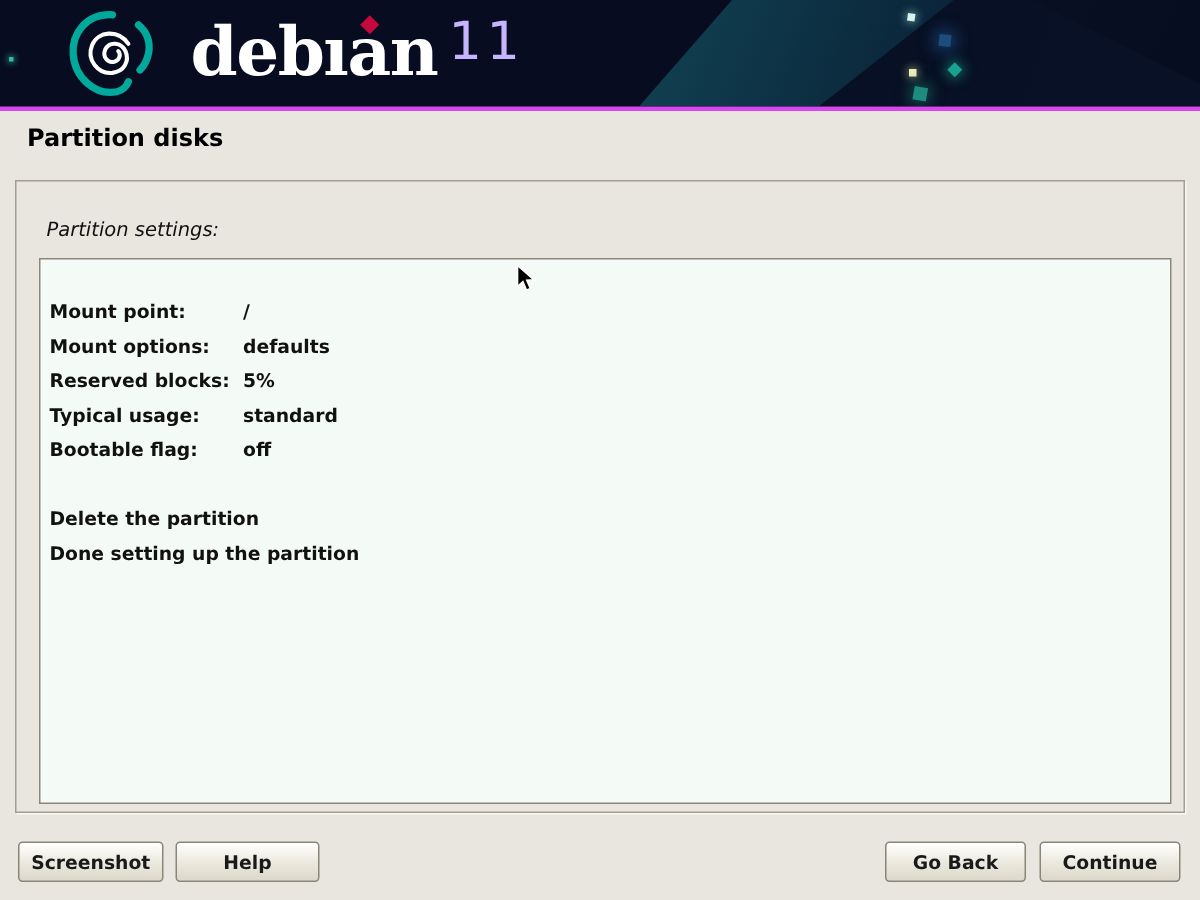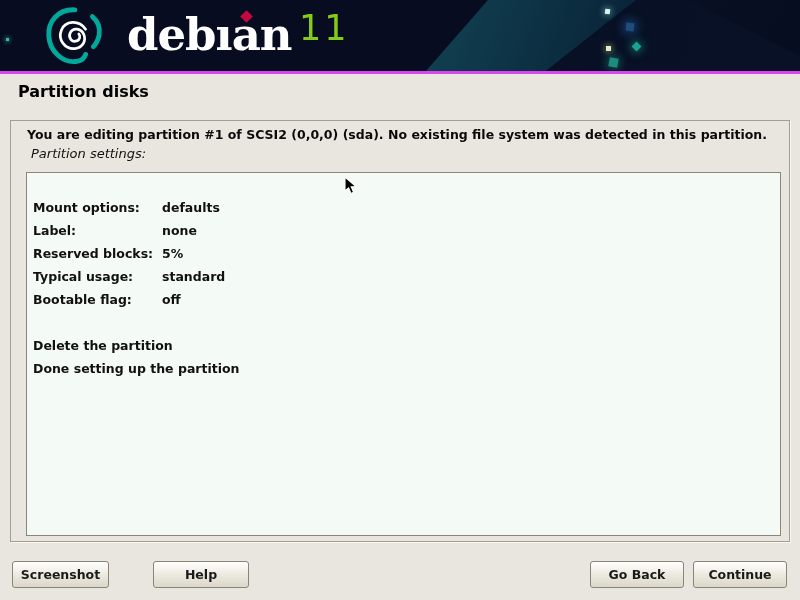--- a/index.html
+++ b/index.html
@@ -36,21 +36,21 @@
   .s6{left:6px;top:38px;width:3px;height:3px;background:#35b8a8;box-shadow:0 0 4px 1px rgba(53,184,168,.6);}
   .logo-swirl{position:absolute;left:42px;top:5px;}
   .logo-text{
     position:absolute;left:127px;top:7px;
     font-family:"DejaVu Serif",serif;font-weight:bold;
     font-size:45px;line-height:56px;color:#fff;letter-spacing:-1px;
   }
   .logo-version{
     position:absolute;left:299px;top:8px;
     font-family:"DejaVu Sans",sans-serif;font-weight:normal;
-    font-size:35px;line-height:40px;color:#84cc16;letter-spacing:3px;
+    font-size:35px;line-height:40px;color:#c4b5fd;letter-spacing:3px;
   }
   .logo-diamond{
     position:absolute;left:242px;top:12px;width:9px;height:9px;
     background:var(--debian_red,#c5093f);transform:rotate(45deg);
   }
   
   .page-title{
     position:absolute;left:18px;top:82px;
     font-size:16px;font-weight:bold;color:#000;
   }
@@ -88,21 +88,21 @@
     position:absolute;height:25px;border-radius:3px;
     border:1px solid var(--button_border,#8a8577);
     background:linear-gradient(180deg,#ffffff,#eceadf 50%,#dbd7ca);
     box-shadow:inset 0 1px 0 #fff;
     font-size:12.5px;font-weight:bold;color:#1a1a1a;
     display:flex;align-items:center;justify-content:center;
     font-family:"DejaVu Sans",sans-serif;
     text-align:center;
   }
   .btn-screenshot{left:12px;top:561px;width:95px;}
-  .btn-help{left:117px;top:561px;width:94px;margin-left:36px;}
+  .btn-help{left:117px;top:561px;width:94px;}
   .btn-goback{left:590px;top:561px;width:92px;}
   .btn-continue{left:693px;top:561px;width:92px;}
 </style>
 </head>
 <body>
 
 <div class="screen">
 
   <div class="header">
     <div class="hdr-shape teal"></div>
@@ -122,32 +122,31 @@
     </svg>
 
     <div class="logo-text">debıan</div>
     <div class="logo-diamond"></div>
     <div class="logo-version">11</div>
   </div>
 
   <div class="page-title">Partition disks</div>
 
   <div class="outer-frame">
-    <div class="info-msg">You are editing partition #1 of SCSI2 (0,0,0) (sda). No existing file system was detected in this partition.</div>
     <div class="info-sub">Partition settings:</div>
 
     <div class="list-box">
       <div class="row">
         <span class="lbl"></span><span class="val"></span>
       </div>
       <div class="row">
-        <span class="lbl">Mount options:</span><span class="val">defaults</span>
+        <span class="lbl">Mount point:</span><span class="val">/</span>
       </div>
       <div class="row">
-        <span class="lbl">Label:</span><span class="val">none</span>
+        <span class="lbl">Mount options:</span><span class="val">defaults</span>
       </div>
       <div class="row">
         <span class="lbl">Reserved blocks:</span><span class="val">5%</span>
       </div>
       <div class="row">
         <span class="lbl">Typical usage:</span><span class="val">standard</span>
       </div>
       <div class="row">
         <span class="lbl">Bootable flag:</span><span class="val">off</span>
       </div>

